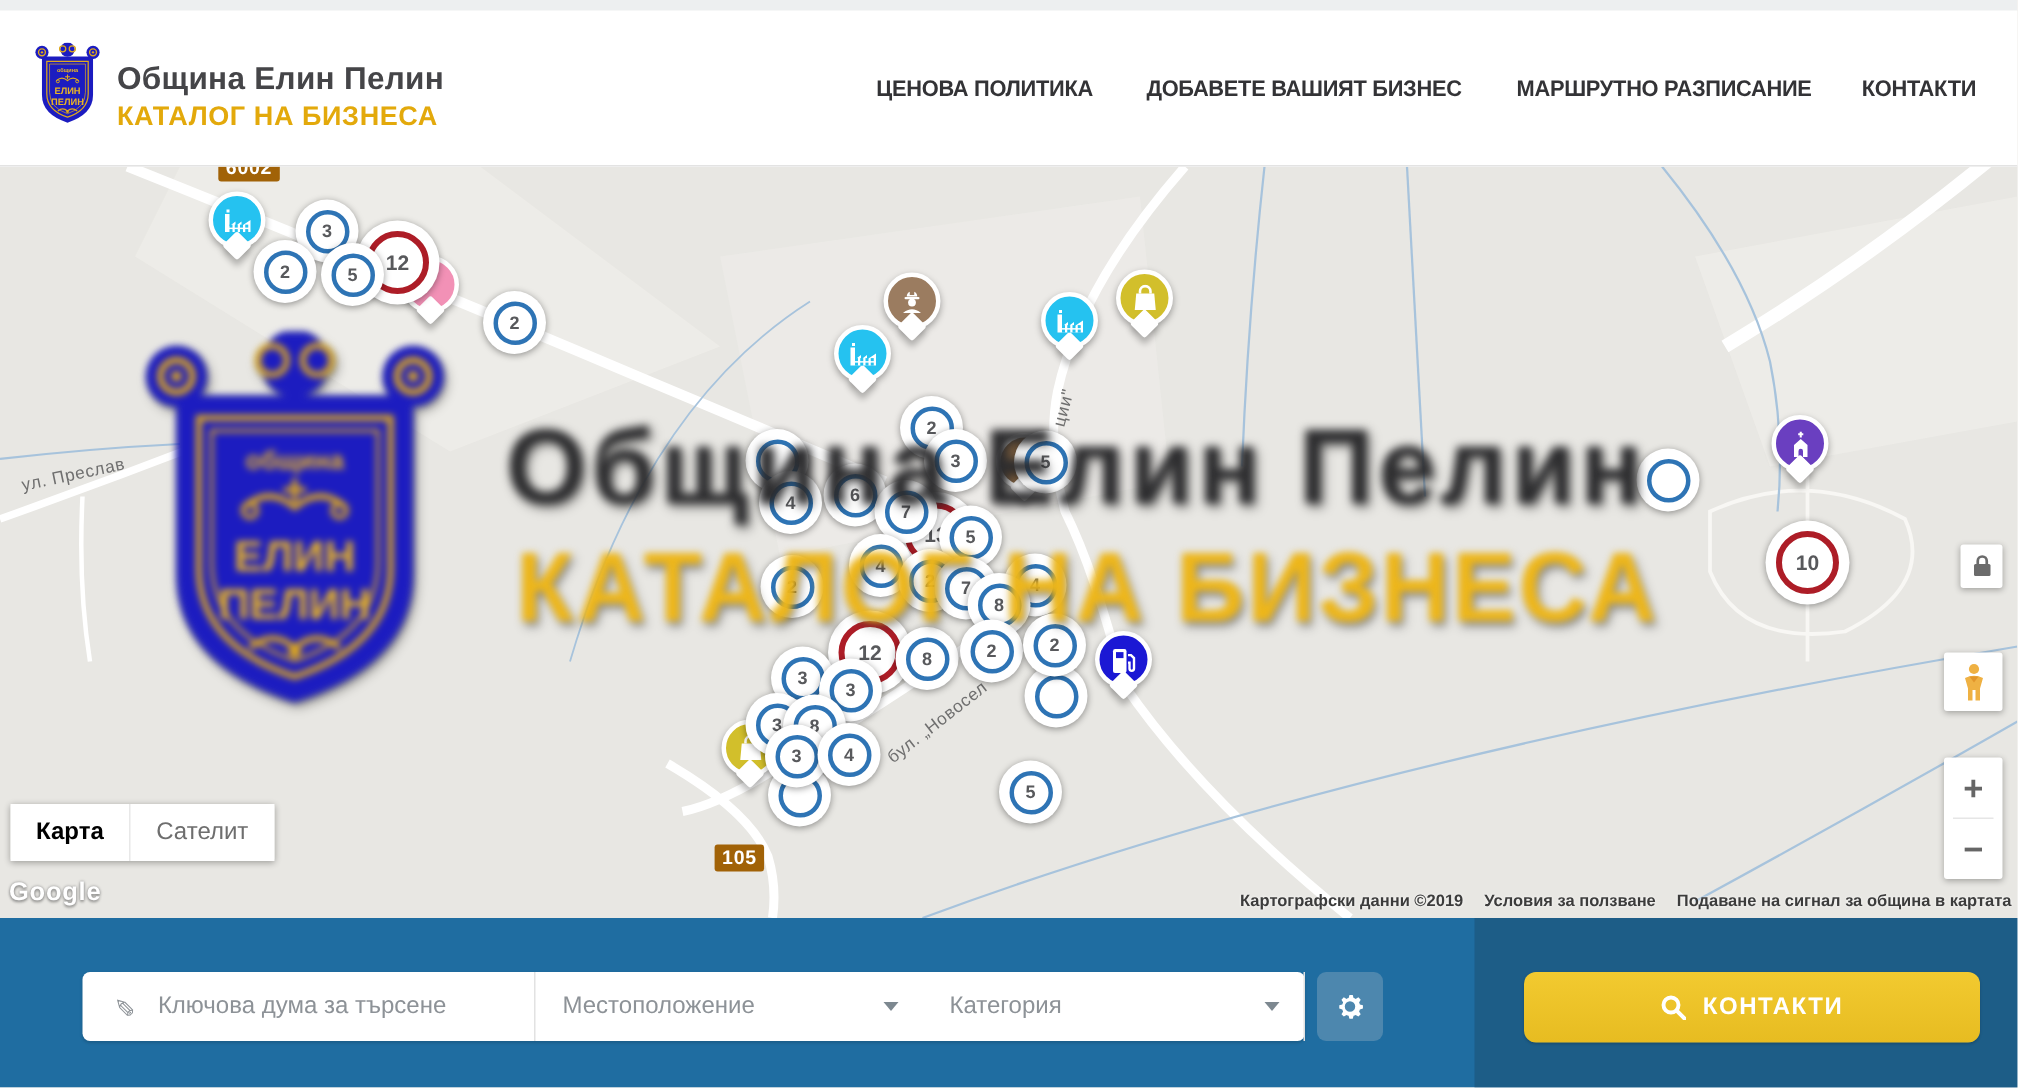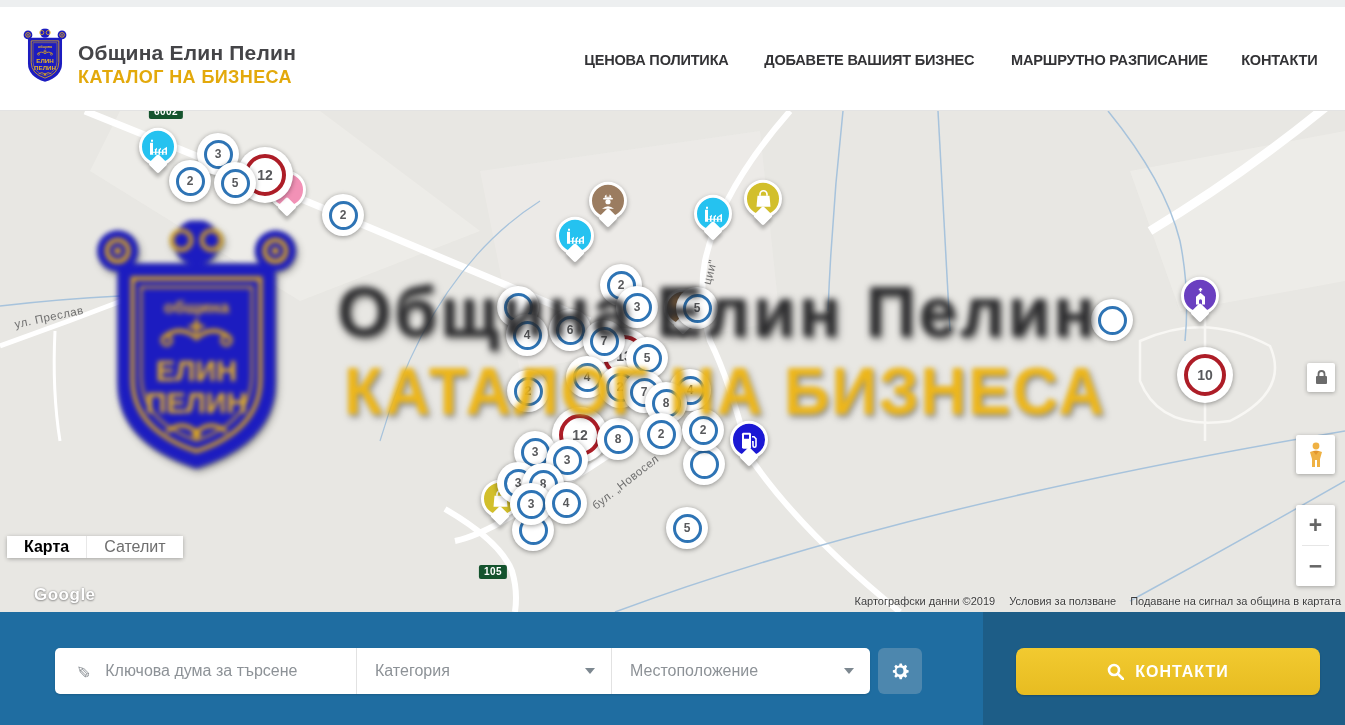--- a/index.html
+++ b/index.html
@@ -24,22 +24,22 @@
   .nav-item { font-size:15px; font-weight:700; color:#333336; letter-spacing:-0.2px; cursor:pointer; white-space:nowrap; transform:scaleX(0.97); }
 
   
   .map {
     position:absolute; left:0; top:111px; width:1345px; height:501px;
     background:#e8e7e3; overflow:hidden; z-index:1;
   }
   .map svg.roads { position:absolute; left:0; top:0; }
 
   .road-badge {
-    position:absolute; transform:translate(-50%,-50%); background:#14532d; color:#fff;
-    font-size:10px; font-weight:700; padding:1px 5px 2px; border-radius:2px; letter-spacing:0.5px; z-index:2;
+    position:absolute; transform:translate(-50%,-50%); background:#a16207; color:#fff;
+    font-size:13px; font-weight:700; padding:1px 5px 2px; border-radius:2px; letter-spacing:0.5px; z-index:2;
   }
   .street-label { position:absolute; color:#6f6f6f; font-size:11.5px; white-space:nowrap; z-index:2; letter-spacing:0.5px; }
 
   .marker-layer { position:absolute; left:0; top:0; width:100%; height:100%; }
 
   .pin { position:absolute; transform:translate(-50%,-82%); z-index:3; cursor:pointer; }
   .pin.behind { z-index:2; }
   .pin-circle {
     width:38px; height:38px; border-radius:50%; border:3px solid #fff;
     box-shadow:0 2px 5px rgba(0,0,0,0.35); display:flex; align-items:center; justify-content:center;
@@ -74,31 +74,31 @@
     letter-spacing:3px; filter:blur(3px); text-shadow:2px 3px 5px rgba(0,0,0,0.5); transform:scaleX(0.98); transform-origin:left;
   }
   .wm-line2 {
     left:344px; top:242px; font-size:66px; font-weight:700; color:#edb61a; white-space:nowrap;
     letter-spacing:2px; filter:blur(2.5px); text-shadow:2px 3px 5px rgba(40,40,40,0.55); transform:scaleX(0.96); transform-origin:left;
   }
 
   
   .maptype { position:absolute; left:7px; top:425px; display:flex; z-index:10; box-shadow:0 1px 4px rgba(0,0,0,0.3); border-radius:2px; }
   .maptype-btn {
-    background:#fff; height:22px; padding:0 17px; display:flex; align-items:center;
+    background:#fff; height:38px; padding:0 17px; display:flex; align-items:center;
     font-size:16px; cursor:pointer;
   }
   .maptype-btn.active { font-weight:700; color:#000; }
   .maptype-btn.inactive { color:#6e6e6e; border-left:1px solid #e8e8e8; }
 
   .google-logo {
     position:absolute; left:6px; top:474px; z-index:10; font-size:17px; font-weight:700; color:#fff;
-    letter-spacing:0.5px; text-shadow:0 0 2px #8a8a8a, 0 1px 2px rgba(0,0,0,0.35); cursor:pointer;margin-left:28px;
-  }
-  .attrib { position:absolute; right:4px; top:484px; z-index:10; display:flex; gap:14px; }
+    letter-spacing:0.5px; text-shadow:0 0 2px #8a8a8a, 0 1px 2px rgba(0,0,0,0.35); cursor:pointer;
+  }
+  .attrib { position:absolute; right:4px; top:484px; z-index:10; display:flex; gap:14px;font-weight:bold; }
   .attrib span { font-size:11px; color:#3c3c3c; text-shadow:0 0 2px #fff; white-space:nowrap; }
   .attrib .link { cursor:pointer; }
 
   .ctl-box { position:absolute; background:#fff; box-shadow:0 1px 4px rgba(0,0,0,0.3); border-radius:2px; z-index:10; }
   .ctl-lock { left:1307px; top:252px; width:28px; height:29px; display:flex; align-items:center; justify-content:center; cursor:pointer; }
   .ctl-pegman { left:1296px; top:324px; width:39px; height:39px; display:flex; align-items:center; justify-content:center; cursor:pointer; }
   .ctl-zoom { left:1296px; top:394px; width:39px; height:81px; display:flex; flex-direction:column; }
   .zoom-btn { flex:1; display:flex; align-items:center; justify-content:center; font-size:23px; font-weight:700; color:#666; cursor:pointer; }
   .zoom-divider { height:1px; background:#e6e6e6; margin:0 6px; }
 
@@ -560,26 +560,26 @@
 </div>
 
 <div class="bottombar">
   <div class="bottombar-right"></div>
 
   <div class="search-panel">
     <div class="sp-keyword">
       <span class="pencil-icon">✎</span>
       <input type="text" placeholder="Ключова дума за търсене" style="">
     </div>
+    <div class="sp-select sp-location">
+      <span class="value">Местоположение</span>
+      <span class="caret"></span>
+    </div>
     <div class="sp-select sp-category">
       <span class="value">Категория</span>
-      <span class="caret"></span>
-    </div>
-    <div class="sp-select sp-location">
-      <span class="value">Местоположение</span>
       <span class="caret"></span>
     </div>
   </div>
 
   <div class="gear-btn">
     <svg width="22" height="22" viewBox="0 0 24 24">
       <path fill="#ffffff" d="M12 8.2a3.8 3.8 0 1 0 0 7.6 3.8 3.8 0 0 0 0-7.6zm9.4 5.3l-2.2.6a7.3 7.3 0 0 1-.6 1.5l1.2 2-1.7 1.7-2-1.2a7.3 7.3 0 0 1-1.5.6l-.6 2.2h-2.4l-.6-2.2a7.3 7.3 0 0 1-1.5-.6l-2 1.2-1.7-1.7 1.2-2a7.3 7.3 0 0 1-.6-1.5l-2.2-.6v-2.4l2.2-.6a7.3 7.3 0 0 1 .6-1.5l-1.2-2 1.7-1.7 2 1.2a7.3 7.3 0 0 1 1.5-.6l.6-2.2h2.4l.6 2.2a7.3 7.3 0 0 1 1.5.6l2-1.2 1.7 1.7-1.2 2a7.3 7.3 0 0 1 .6 1.5l2.2.6z"></path>
       <circle cx="12" cy="12" r="2.2" fill="#4d87ae"></circle>
     </svg>
   </div>

